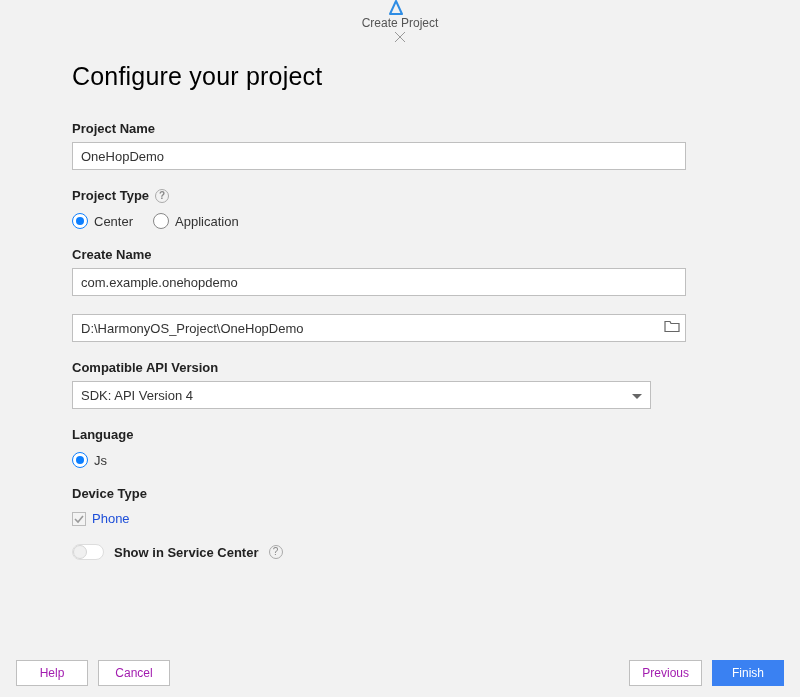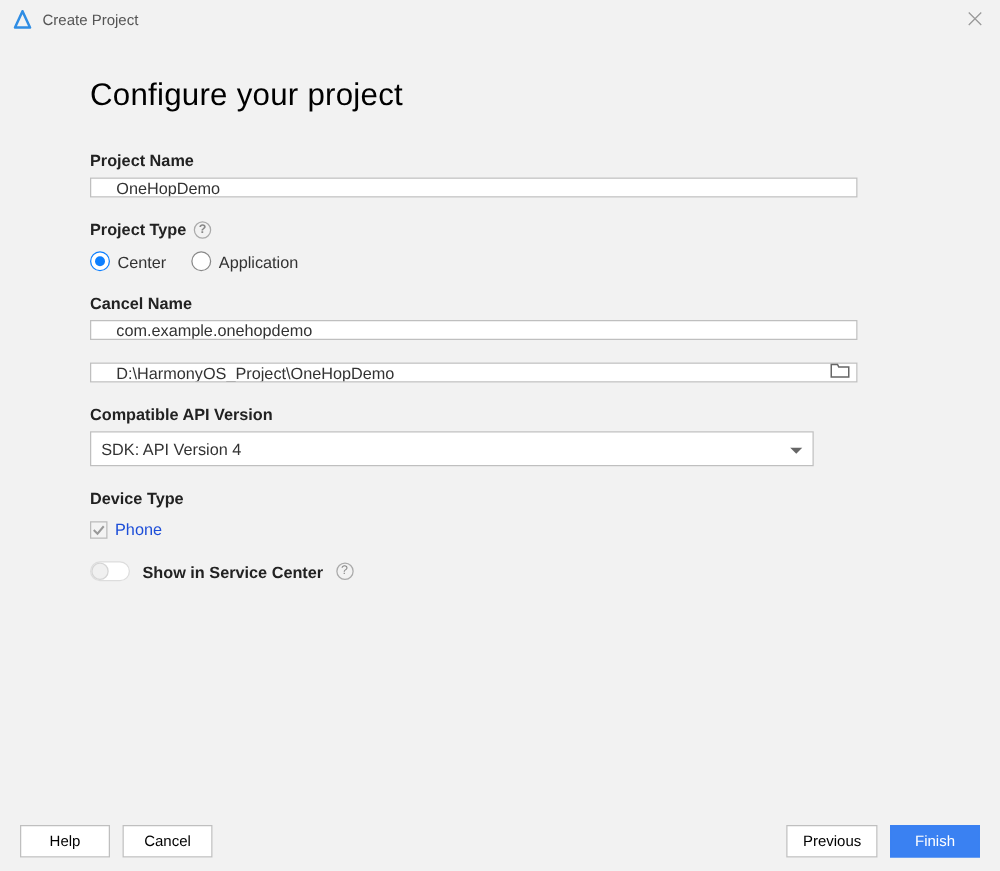--- a/index.html
+++ b/index.html
@@ -5,40 +5,41 @@
     * { box-sizing: border-box; margin: 0; padding: 0; }
     body {
       width: 800px; height: 697px; background: #f2f2f2;
       font-family: "Segoe UI", Arial, sans-serif; font-size: 13px;
       color: #000; position: relative; overflow: hidden;
     }
     .titlebar {
       height: 32px; background: #f2f2f2;
       display: flex; align-items: center; padding: 0 10px;
       border-bottom: 0;
+      flex-direction: column;
     }
     .titlebar .app-icon { width: 16px; height: 16px; margin-right: 8px; }
     .titlebar .title { color: #555; font-size: 12px; flex: 1; }
     .titlebar .close { color: #888; font-size: 14px; cursor: pointer; padding: 0 4px; }
 
     .content {
       padding: 30px 72px 10px 72px;
     }
     h1 {
       font-size: 25px; font-weight: 400; color: #000; margin-bottom: 30px;
       letter-spacing: 0.2px;
     }
     .field { margin-bottom: 18px; }
     .field-label {
       font-size: 13px; font-weight: 700; color: #222; margin-bottom: 6px;
       display: flex; align-items: center; gap: 6px;
     }
     .text-input {
-      width: 614px; height: 16px; border: 1px solid #bfbfbf; background: #fff;
-      padding: 0 20px; font-size: 13px; color: #333; outline: none;
+      width: 614px; height: 28px; border: 1px solid #bfbfbf; background: #fff;
+      padding: 0 8px; font-size: 13px; color: #333; outline: none;
     }
     .radio-row { display: flex; gap: 20px; align-items: center; padding-top: 4px; }
     .radio-item { display: flex; align-items: center; gap: 6px; font-size: 13px; color: #333; }
     .radio-outer {
       width: 16px; height: 16px; border-radius: 50%; border: 1.5px solid #888;
       display: flex; align-items: center; justify-content: center; background: #fff;
     }
     .radio-outer.selected { border-color: #0d7fff; }
     .radio-inner { width: 8px; height: 8px; border-radius: 50%; background: #0d7fff; }
     .help-circle {
@@ -73,21 +74,21 @@
     }
     .toggle-label { font-size: 13px; font-weight: 700; color: #222; }
 
     .footer {
       position: absolute; left: 0; right: 0; bottom: 0; height: 48px;
       display: flex; align-items: center; padding: 0 16px; gap: 10px;
     }
     .footer .spacer { flex: 1; }
     .btn {
       min-width: 72px; height: 26px; border: 1px solid #bfbfbf; background: #fff;
-      font-size: 12px; color: #000000; display: flex; align-items: center;
+      font-size: 12px; color: #a21caf; display: flex; align-items: center;
       justify-content: center; padding: 0 12px; cursor: pointer;
     }
     .btn.primary { background: #3a81f2; border-color: #3a81f2; color: #fff; }
   </style>
 </head>
 <body>
 
 <div class="titlebar">
   <span class="app-icon">
     <svg viewBox="0 0 16 16" width="16" height="16">
@@ -123,21 +124,21 @@
         <span>Center</span>
       </label>
       <label class="radio-item">
         <span class="radio-outer"></span>
         <span>Application</span>
       </label>
     </div>
   </div>
 
   <div class="field">
-    <div class="field-label">Cancel Name</div>
+    <div class="field-label">Create Name</div>
     <input class="text-input" type="text" value="com.example.onehopdemo" style="">
   </div>
 
   <div class="field">
     <div class="input-wrap">
       <input class="text-input" type="text" value="D:\HarmonyOS_Project\OneHopDemo" style="">
       <span class="icon-right">
         <svg viewBox="0 0 16 14" width="16" height="14">
             <path d="M1 3 L1 12 L15 12 L15 4 L7 4 L6 2 L1 2 Z" fill="none" stroke="#666" stroke-width="1.2"></path>
           </svg>
@@ -150,20 +151,31 @@
     <div class="dropdown">
       <span>SDK: API Version 4</span>
       <span>
         <svg viewBox="0 0 10 6" width="10" height="6">
             <path d="M0 0 L5 5 L10 0 Z" fill="#666"></path>
           </svg>
       </span>
     </div>
   </div>
 
+  <div class="field">
+    <div class="field-label">Language</div>
+    <div class="radio-row">
+      <label class="radio-item">
+        <span class="radio-outer selected">
+            <span class="radio-inner"></span>
+          </span>
+        <span>Js</span>
+      </label>
+    </div>
+  </div>
 
   <div class="field">
     <div class="field-label">Device Type</div>
     <div class="checkbox-row">
       <span class="checkbox">
         <svg viewBox="0 0 10 10" width="10" height="10">
             <path d="M1 5 L4 8 L9 2" fill="none" stroke="#999" stroke-width="1.6"></path>
           </svg>
       </span>
       <span>Phone</span>

